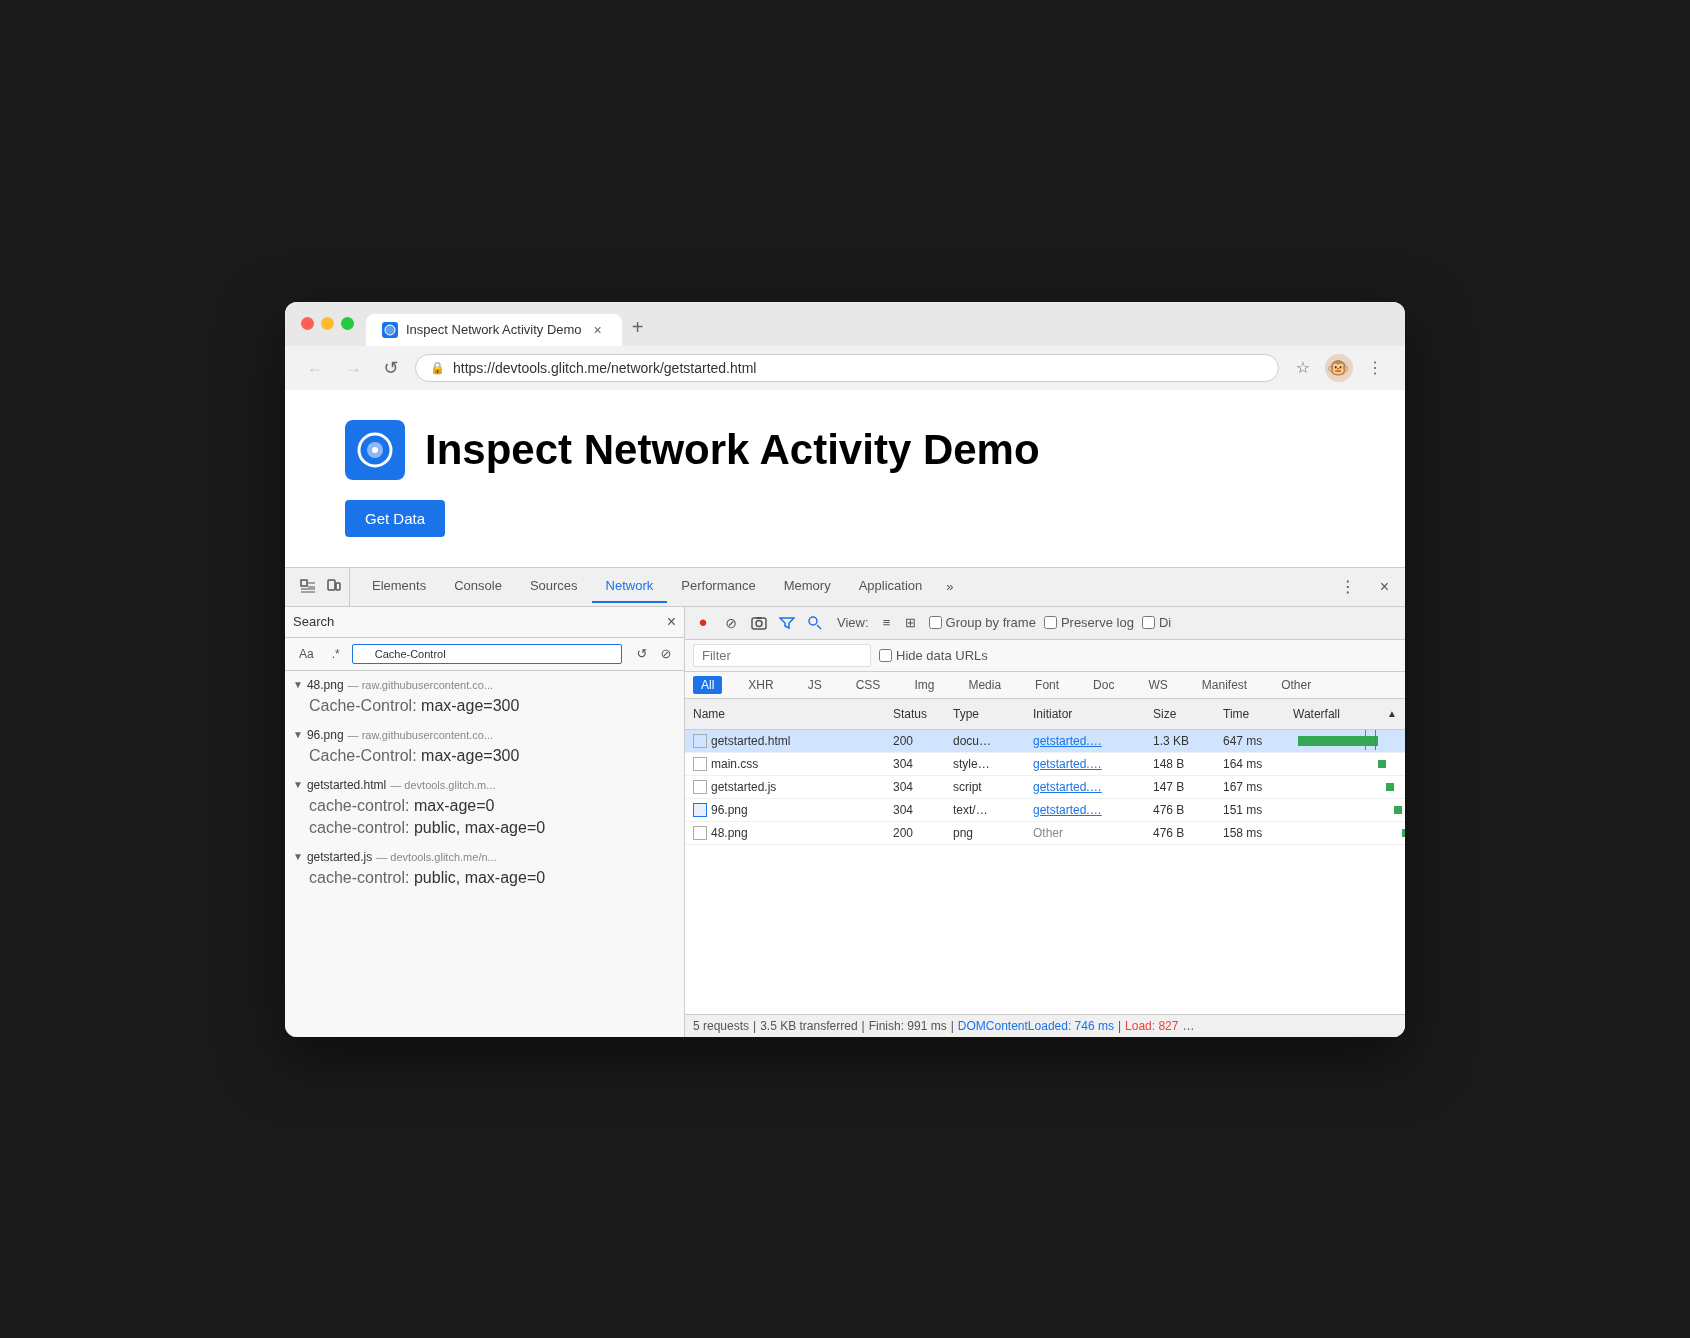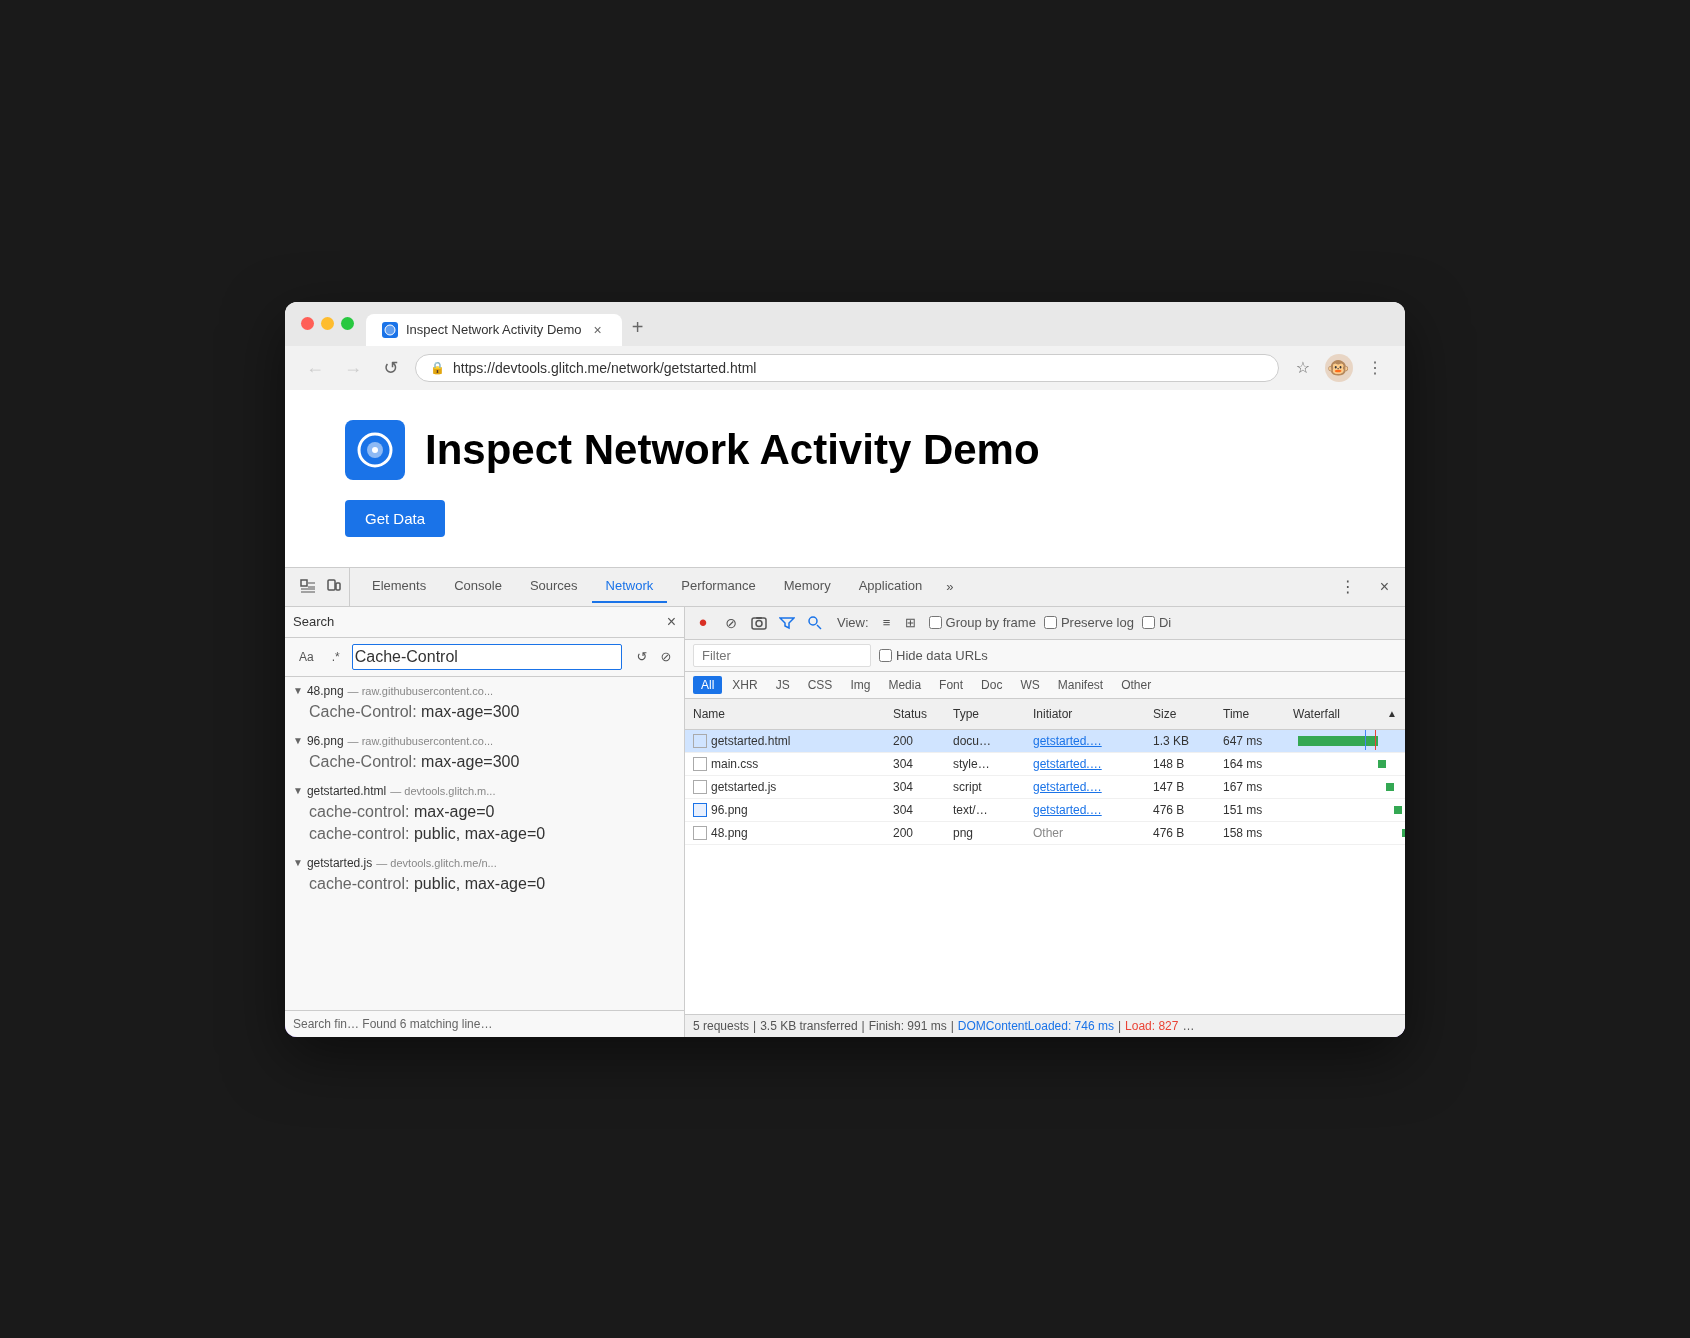--- a/index.html
+++ b/index.html
@@ -667,21 +667,21 @@
     }
 
     .status-red {
       color: #ea4335;
       font-weight: 500;
     }
 
     .devtools-tab-type-filters {
       display: flex;
       padding: 4px 8px;
-      gap: 2px;
+      gap: 18px;
       border-bottom: 1px solid #ccc;
       background: #f8f8f8;
     }
   </style>
 </head>
 <body>
 
 <div class="browser-window">
 
   <div class="title-bar">
@@ -784,21 +784,21 @@
     <div class="devtools-body">
 
       <div class="search-panel">
         <div class="search-header">
           <span class="search-label">Search</span>
           <span class="search-close-btn">×</span>
         </div>
         <div class="search-options">
           <span class="search-opt-btn">Aa</span>
           <span class="search-opt-btn">.*</span>
-          <input class="search-input" type="text" value="Cache-Control" style="flex: 1 1 0%; font-size: 16px; padding: 3px 2px; border: 1px solid rgb(26, 115, 232); outline: none;">
+          <input class="search-input" type="text" value="Cache-Control" style="flex: 1 1 0%; font-size: 11px; padding: 3px 22px; border: 1px solid rgb(26, 115, 232); outline: none;">
           <div class="search-action-btns">
             <span class="search-action-btn">↺</span>
             <span class="search-action-btn">⊘</span>
           </div>
         </div>
 
         <div class="search-results">
 
           <div class="search-group">
             <div class="search-group-header">
@@ -846,21 +846,20 @@
               <span class="filename">getstarted.js</span>
               <span class="url">— devtools.glitch.me/n...</span>
             </div>
             <div class="search-group-item">
               <span class="key">cache-control: </span>
               <span class="value">public, max-age=0</span>
             </div>
           </div>
         </div>
 
-        <div class="search-status">Search fin…  Found 6 matching line…</div>
       </div>
 
       <div class="network-panel">
 
         <div class="network-toolbar">
           <div class="nt-icon record">⏺</div>
           <div class="nt-icon stop">⊘</div>
           <div class="nt-icon camera">
             <svg width="16" height="16" viewBox="0 0 16 16">
                 <rect x="1" y="3" width="14" height="11" rx="2" fill="none" stroke="#555" stroke-width="1.5"></rect>

